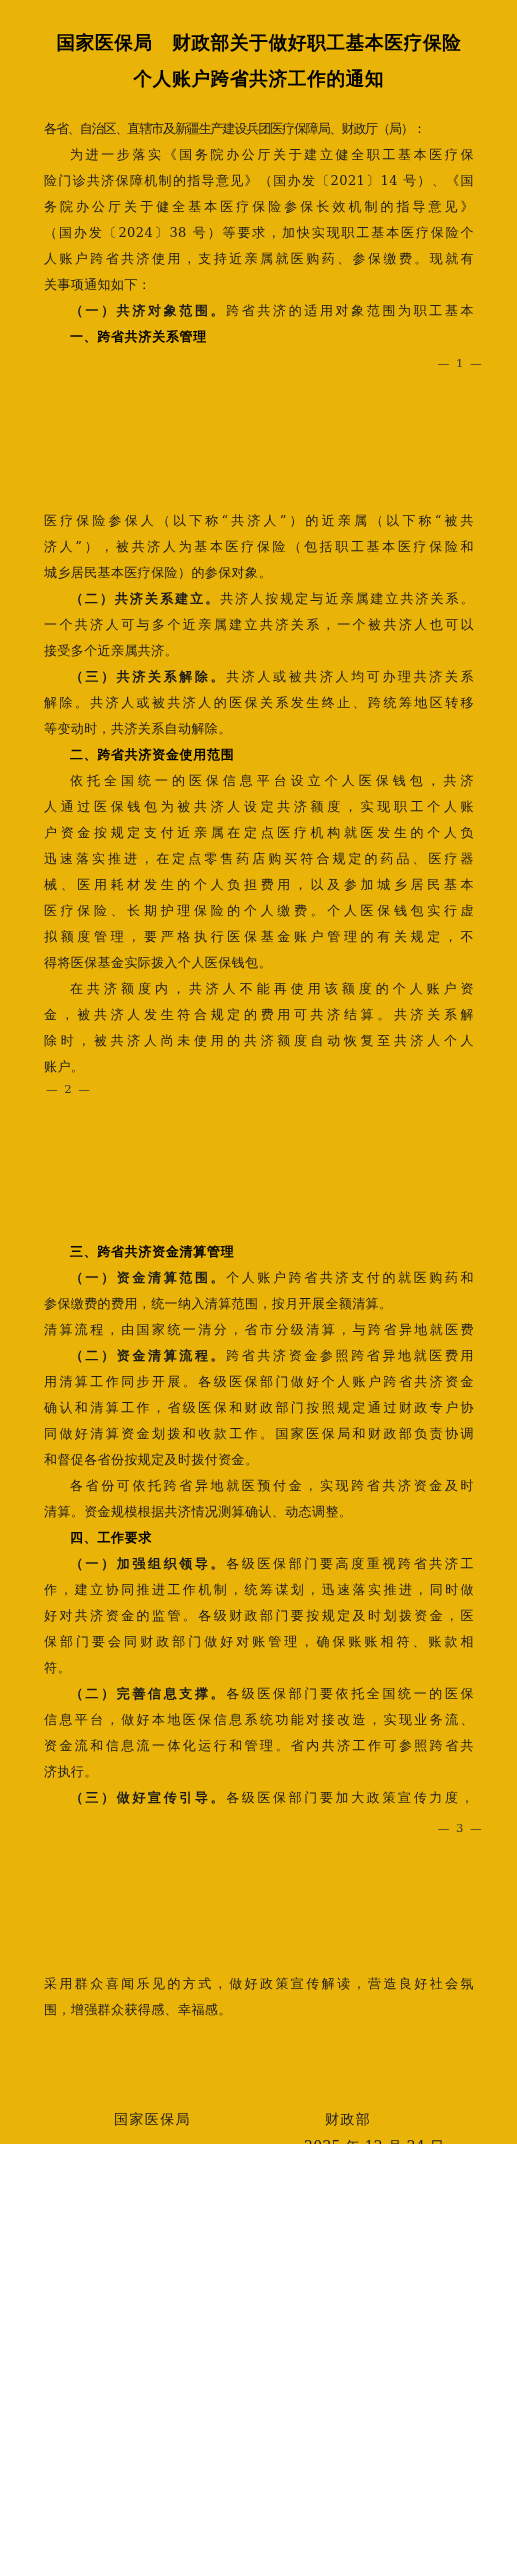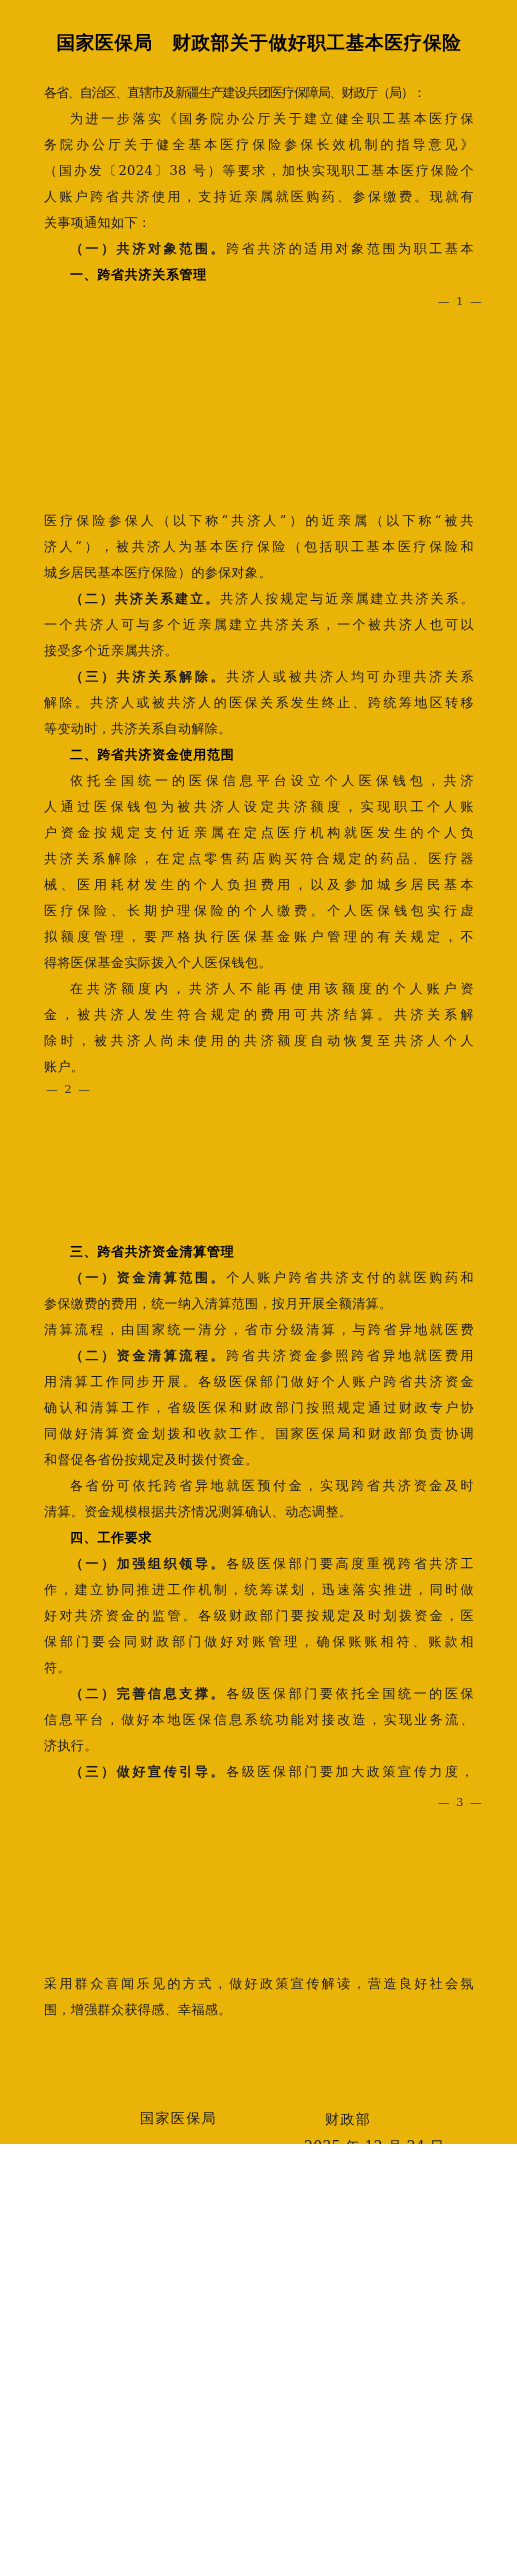--- a/index.html
+++ b/index.html
@@ -16,40 +16,42 @@
   .line b{font-weight:bold;}
   .line.last{text-align-last:left;}
   .line.first{text-indent:2em;}
   .line.salut{text-align-last:left;letter-spacing:-1.1px;white-space:nowrap;}
   .line.heading{font-family:"DejaVu Sans",sans-serif;font-weight:bold;
                 text-align-last:left;text-indent:2em;letter-spacing:0.7px;color:#000;}
   .pagenum{font-size:11.7px;line-height:19.3px;letter-spacing:1.4px;color:#333;}
   .pagenum.pn-right{text-align:right;padding-right:35px;}
   .pagenum.pn-left{text-align:left;padding-left:46px;}
   .sig-names{position:relative;height:26px;line-height:26px;margin-top:83px;font-size:14px;}
-  .sig-left{position:absolute;left:96px;letter-spacing:1.4px;font-family:Liberation Serif, serif;}
+  .sig-left{position:absolute;left:70px;letter-spacing:1.4px;}
   .sig-right{position:absolute;left:281px;letter-spacing:1.4px;}
   .sig-date{margin-top:2px;line-height:25px;font-size:14px;padding-left:260px;letter-spacing:0.3px;}
   .disclosure{line-height:26px;font-size:14px;padding-left:48px;letter-spacing:0.7px;}
   .pn-bottom{position:absolute;bottom:11px;left:0;width:518px;}
   .watermark{position:absolute;right:50px;bottom:0;width:183px;height:86px;
              background:#faf8f6;border-radius:4.1px;box-shadow:0 0 12.4px 9.7px #faf8f6;}
 </style>
 </head>
 <body>
 
 <div class="doc">
 
   <div class="page" style="height:508px;">
     <div class="title-wrap">
       <div class="title-line">国家医保局　财政部关于做好职工基本医疗保险</div>
+      <div class="title-line">个人账户跨省共济工作的通知</div>
     </div>
     <div class="content body-block">
         <div class="line salut">各省、自治区、直辖市及新疆生产建设兵团医疗保障局、财政厅（局）：</div>
         <div class="line first">为进一步落实《国务院办公厅关于建立健全职工基本医疗保</div>
+        <div class="line full">险门诊共济保障机制的指导意见》（国办发〔2021〕14 号）、《国</div>
         <div class="line full">务院办公厅关于健全基本医疗保险参保长效机制的指导意见》</div>
         <div class="line full">（国办发〔2024〕38 号）等要求，加快实现职工基本医疗保险个</div>
         <div class="line full">人账户跨省共济使用，支持近亲属就医购药、参保缴费。现就有</div>
         <div class="line last">关事项通知如下：</div>
         <div class="line first"><b>（一）共济对象范围。</b>跨省共济的适用对象范围为职工基本</div>
         <div class="line heading">一、跨省共济关系管理</div>
       </div>
     <div class="pagenum pn-right" style="margin-top:4.1px;">— 1 —</div>
   </div>
 
@@ -61,21 +63,21 @@
         <div class="line first"><b>（二）共济关系建立。</b>共济人按规定与近亲属建立共济关系。</div>
         <div class="line full">一个共济人可与多个近亲属建立共济关系，一个被共济人也可以</div>
         <div class="line last">接受多个近亲属共济。</div>
         <div class="line first"><b>（三）共济关系解除。</b>共济人或被共济人均可办理共济关系</div>
         <div class="line full">解除。共济人或被共济人的医保关系发生终止、跨统筹地区转移</div>
         <div class="line last">等变动时，共济关系自动解除。</div>
         <div class="line heading">二、跨省共济资金使用范围</div>
         <div class="line first">依托全国统一的医保信息平台设立个人医保钱包，共济</div>
         <div class="line full">人通过医保钱包为被共济人设定共济额度，实现职工个人账</div>
         <div class="line full">户资金按规定支付近亲属在定点医疗机构就医发生的个人负</div>
-        <div class="line full">共济关系解除，在定点零售药店购买符合规定的药品、医疗器</div>
+        <div class="line full">迅速落实推进，在定点零售药店购买符合规定的药品、医疗器</div>
         <div class="line full">械、医用耗材发生的个人负担费用，以及参加城乡居民基本</div>
         <div class="line full">医疗保险、长期护理保险的个人缴费。个人医保钱包实行虚</div>
         <div class="line full">拟额度管理，要严格执行医保基金账户管理的有关规定，不</div>
         <div class="line last">得将医保基金实际拨入个人医保钱包。</div>
         <div class="line first">在共济额度内，共济人不能再使用该额度的个人账户资</div>
         <div class="line full">金，被共济人发生符合规定的费用可共济结算。共济关系解</div>
         <div class="line full">除时，被共济人尚未使用的共济额度自动恢复至共济人个人</div>
         <div class="line last">账户。</div>
       </div>
     <div class="pagenum pn-left" style="margin-top:0;">— 2 —</div>
@@ -95,20 +97,21 @@
         <div class="line first">各省份可依托跨省异地就医预付金，实现跨省共济资金及时</div>
         <div class="line last">清算。资金规模根据共济情况测算确认、动态调整。</div>
         <div class="line heading">四、工作要求</div>
         <div class="line first"><b>（一）加强组织领导。</b>各级医保部门要高度重视跨省共济工</div>
         <div class="line full">作，建立协同推进工作机制，统筹谋划，迅速落实推进，同时做</div>
         <div class="line full">好对共济资金的监管。各级财政部门要按规定及时划拨资金，医</div>
         <div class="line full">保部门要会同财政部门做好对账管理，确保账账相符、账款相</div>
         <div class="line last">符。</div>
         <div class="line first"><b>（二）完善信息支撑。</b>各级医保部门要依托全国统一的医保</div>
         <div class="line full">信息平台，做好本地医保信息系统功能对接改造，实现业务流、</div>
+        <div class="line full">资金流和信息流一体化运行和管理。省内共济工作可参照跨省共</div>
         <div class="line last">济执行。</div>
         <div class="line first"><b>（三）做好宣传引导。</b>各级医保部门要加大政策宣传力度，</div>
       </div>
     <div class="pagenum pn-right" style="margin-top:8.3px;">— 3 —</div>
   </div>
 
   <div class="page" style="height:608px;padding-top:2.8px;">
     <div class="content">
         <div class="line full">采用群众喜闻乐见的方式，做好政策宣传解读，营造良好社会氛</div>
         <div class="line last">围，增强群众获得感、幸福感。</div>

